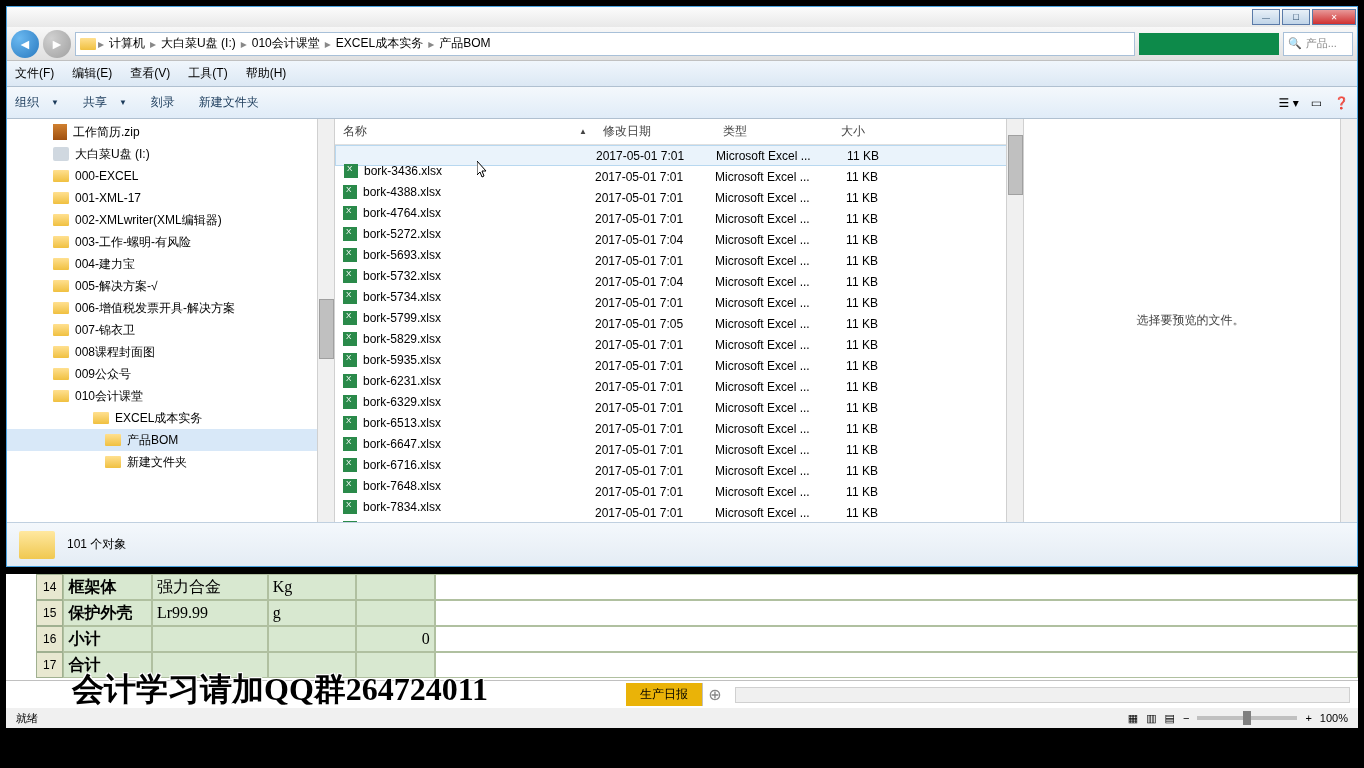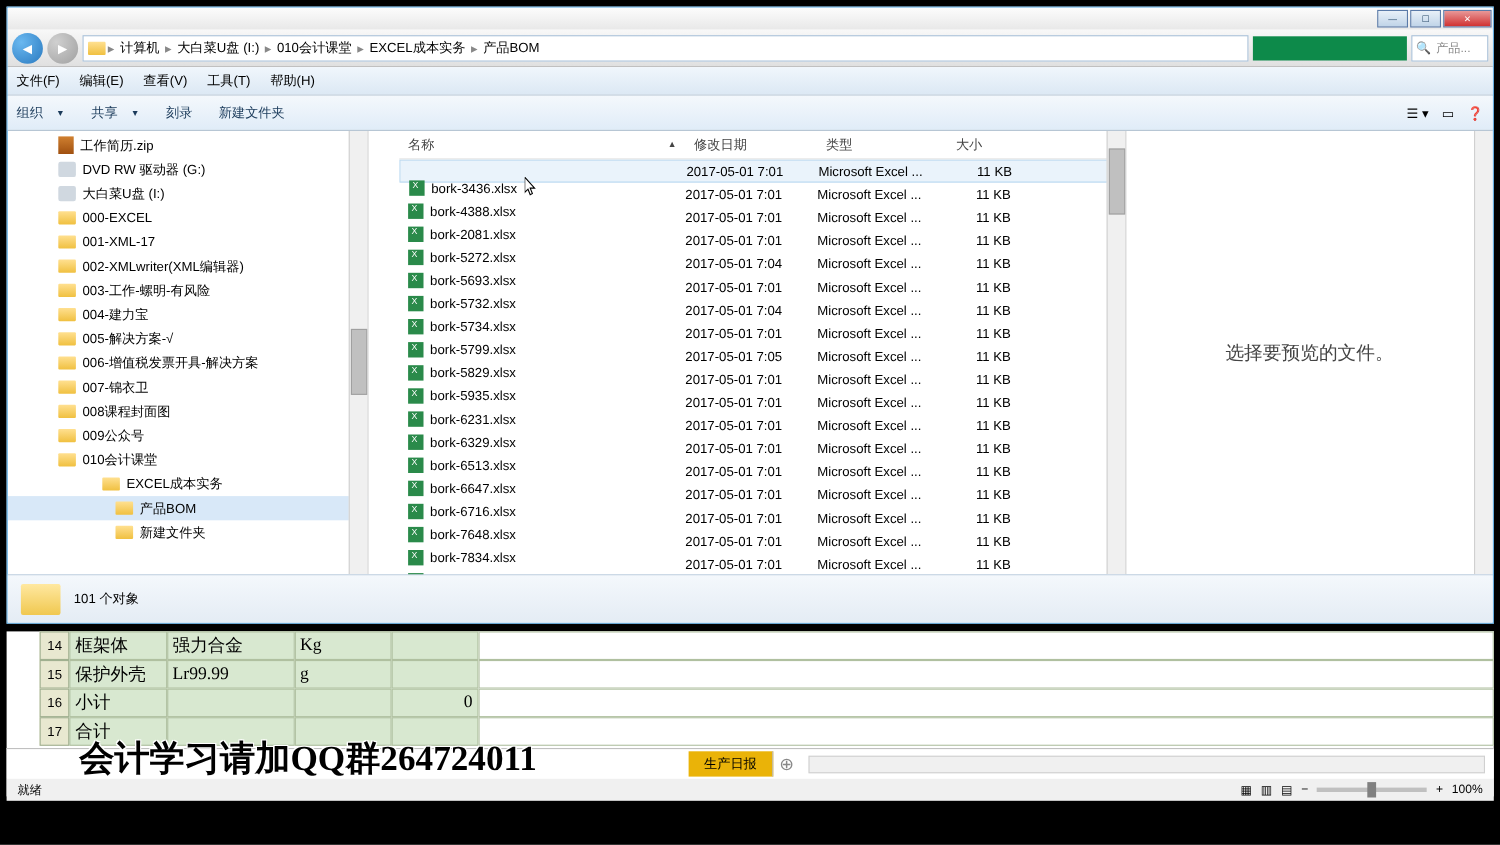--- a/index.html
+++ b/index.html
@@ -36,46 +36,46 @@
 .tree-item.indent1 { }
 .tree-item.indent2 { padding-left: 86px; }
 .tree-item.indent3 { padding-left: 98px; }
 .tree-item.selected { background: #d8e8f8; }
 .folder-icon { width: 16px; height: 12px; background: linear-gradient(#ffe090,#f0c040); border-radius: 1px; display: inline-block; }
 .drive-icon { width: 16px; height: 14px; background: #d0d8e0; border-radius: 2px; display: inline-block; }
 .zip-icon { width: 14px; height: 16px; background: linear-gradient(#d08030,#a05010); display: inline-block; }
 .scrollbar-v { position: absolute; right: 0; top: 0; width: 17px; height: 100%; background: #f0f0f0; border-left: 1px solid #d0d0d0; }
 .scroll-thumb { position: absolute; width: 15px; background: #c0c0c0; border: 1px solid #a0a0a0; left: 1px; }
 
-.file-panel { flex: 1; position: relative; display: flex; padding-left: 28px; }
+.file-panel { flex: 1; position: relative; display: flex; }
 .file-list { flex: 1; position: relative; }
 .file-header { height: 26px; display: flex; border-bottom: 1px solid #e0e0e0; align-items: center; font-size: 12px; color: #444; }
 .fh-col { padding: 0 8px; display: flex; align-items: center; gap: 4px; }
 .file-rows { overflow: hidden; }
 .file-row { height: 21px; display: flex; align-items: center; font-size: 12px; }
 .file-row.hover { background: #eaf3fb; border: 1px solid #b8d8f0; }
 .fr-name { width: 260px; padding-left: 8px; display: flex; align-items: center; gap: 6px; margin-top: 30px; }
 .fr-date { width: 120px; }
 .fr-type { width: 118px; }
-.fr-size { width: 66px; text-align: right; padding-right: 8px; }
+.fr-size { width: 66px; text-align: center; padding-right: 8px; }
 .excel-icon { width: 14px; height: 14px; background: #2a8a4a; display: inline-block; position: relative; }
 .excel-icon::after { content:"X"; position:absolute; color:#fff; font-size:8px; left:3px; top:0; }
 
-.preview-panel { width: 334px; border-left: 1px solid #d0d0d0; display: flex; align-items: center; justify-content: center; font-size: 17px; color: #444; position: relative; }
+.preview-panel { width: 334px; border-left: 1px solid #d0d0d0; display: flex; align-items: center; justify-content: center; font-size: 12px; color: #444; position: relative; }
 
 .statusbar { height: 44px; background: linear-gradient(#f4f8fc,#e4ecf4); border-top: 1px solid #c0d0e0; display: flex; align-items: center; padding: 0 12px; gap: 12px; font-size: 12px; }
 .status-folder { width: 36px; height: 28px; background: linear-gradient(#ffe8a0,#f0c850); border-radius: 2px; }
 
 .excel-strip { position: absolute; left: 6px; top: 574px; width: 1352px; height: 150px; background: #fff; padding-left: 30px; }
 .excel-rows { }
 .erow { display: flex; height: 26px; }
 .ehead { width: 28px; background: #e8e8d0; border: 1px solid #a0b090; display: flex; align-items: center; justify-content: center; font-size: 12px; }
 .ecell { border: 1px solid #b0c0a0; background: #d8e8d0; display: flex; align-items: center; padding: 0 4px; font-size: 16px; font-family: SimSun, serif; }
 .ecell.white { background: #fff; }
-.c1 { width: 90px; } .c2 { width: 118px; } .c3 { width: 90px; } .c4 { width: 80px; } .c5 { width: 942px; }
+.c1 { width: 90px; font-weight: bold; } .c2 { width: 118px; } .c3 { width: 90px; } .c4 { width: 80px; } .c5 { width: 942px; }
 
 .excel-tabs { position: absolute; left: 6px; top: 680px; width: 1352px; height: 28px; background: #fff; border-top: 1px solid #c0c0c0; display: flex; align-items: center; font-size: 12px; }
 .tab { padding: 3px 14px; background: #eab308; border-right: 1px solid #c0c0c0; }
 .tab-add { width: 24px; text-align: center; color: #888; font-size: 16px; }
 .hscroll { flex: 1; margin: 0 8px; height: 16px; background: #f0f0f0; border: 1px solid #d0d0d0; position: relative; }
 
 .excel-status { position: absolute; left: 6px; top: 708px; width: 1352px; height: 20px; background: #f0f0f0; display: flex; align-items: center; justify-content: space-between; padding: 0 10px; font-size: 11px; }
 .zoom-controls { display: flex; align-items: center; gap: 8px; }
 .zoom-slider { width: 100px; height: 4px; background: #c0c0c0; position: relative; }
 .zoom-slider::after { content:""; position:absolute; width:8px; height:14px; background:#808080; top:-5px; left:46px; }
@@ -149,24 +149,20 @@
 
   <div class="content">
     <div class="tree-panel">
       <div class="tree-content" id="tree-content">
           <div class="tree-item indent0">
             <span class="zip-icon"></span>
             <span>工作简历.zip</span>
           </div>
           <div class="tree-item indent0">
             <span class="drive-icon"></span>
-            <span>DVD RW 驱动器 (G:)</span>
-          </div>
-          <div class="tree-item indent0">
-            <span class="drive-icon"></span>
             <span>大白菜U盘 (I:)</span>
           </div>
           <div class="tree-item indent1">
             <span class="folder-icon"></span>
             <span>000-EXCEL</span>
           </div>
           <div class="tree-item indent1">
             <span class="folder-icon"></span>
             <span>001-XML-17</span>
           </div>
@@ -250,21 +246,21 @@
                 <span class="excel-icon"></span>
                 <span>bork-4388.xlsx</span>
               </div>
     <div class="fr-date">2017-05-01 7:01</div>
     <div class="fr-type">Microsoft Excel ...</div>
     <div class="fr-size">11 KB</div>
             </div>
             <div class="file-row">
               <div class="fr-name">
                 <span class="excel-icon"></span>
-                <span>bork-2081.xlsx</span>
+                <span>bork-4764.xlsx</span>
               </div>
     <div class="fr-date">2017-05-01 7:01</div>
     <div class="fr-type">Microsoft Excel ...</div>
     <div class="fr-size">11 KB</div>
             </div>
             <div class="file-row">
               <div class="fr-name">
                 <span class="excel-icon"></span>
                 <span>bork-5272.xlsx</span>
               </div>

